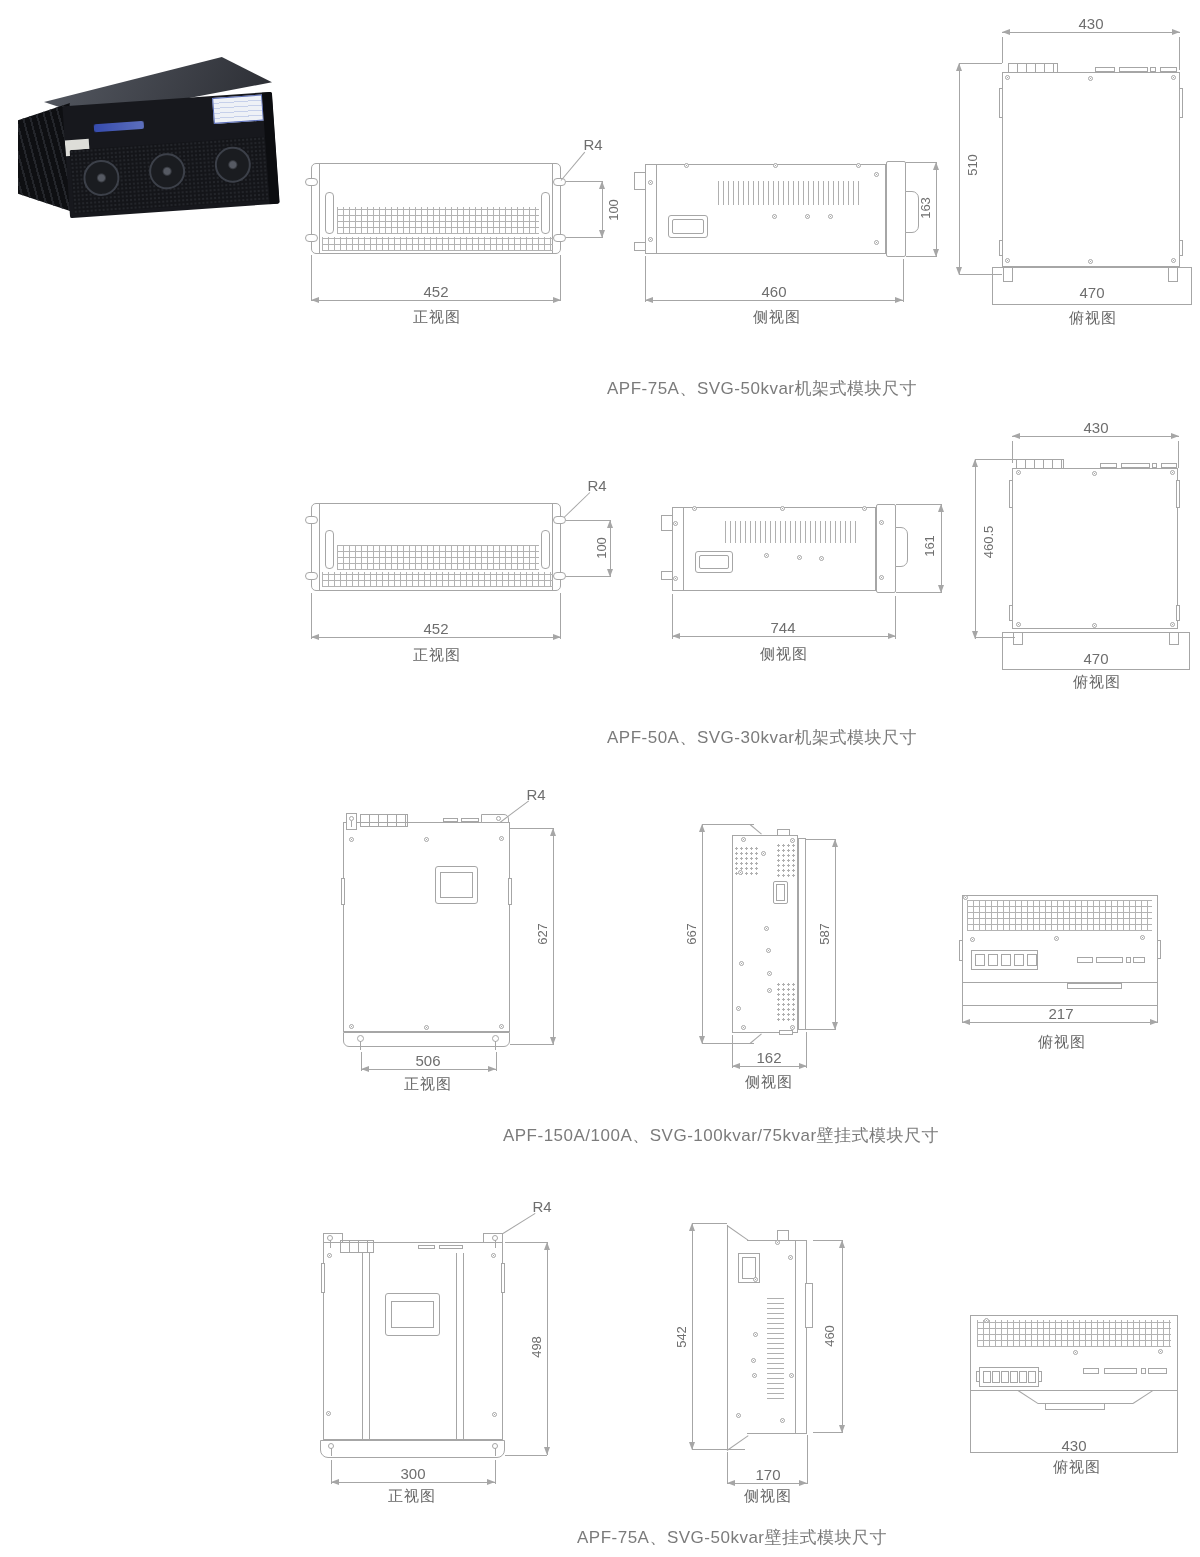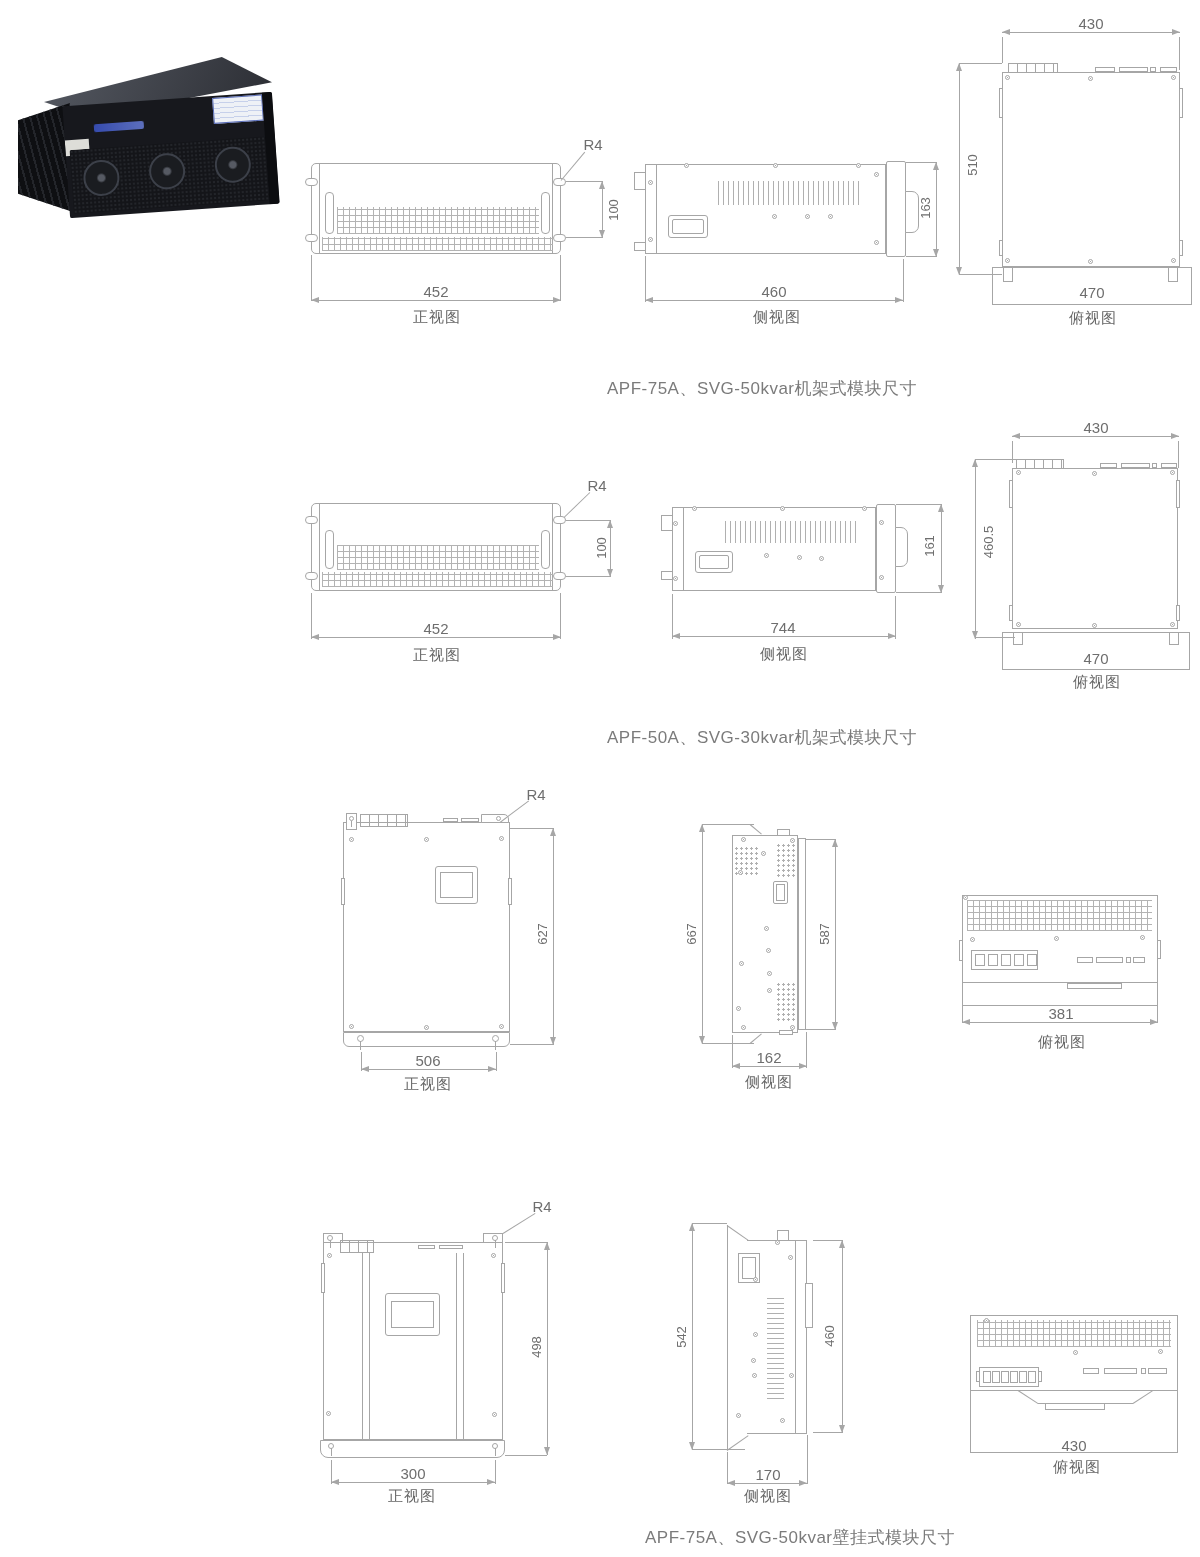--- a/index.html
+++ b/index.html
@@ -350,24 +350,25 @@
     <i class="bx" style="left:1027px;top:954px;width:10px;height:12px"></i>
     <i class="bx" style="left:1077px;top:957px;width:16px;height:6px"></i>
     <i class="bx" style="left:1096px;top:957px;width:27px;height:6px"></i>
     <i class="bx" style="left:1126px;top:957px;width:5px;height:6px"></i>
     <i class="bx" style="left:1133px;top:957px;width:12px;height:6px"></i>
     <i class="bx" style="left:959px;top:940px;width:4px;height:21px"></i>
     <i class="bx" style="left:1157px;top:940px;width:4px;height:19px"></i>
     <i class="lv" style="left:962px;top:1005px;height:17px"></i>
     <i class="lv" style="left:1157px;top:1005px;height:17px"></i>
     <i class="dimh" style="left:962px;top:1022px;width:196px"></i>
-    <span class="dt" style="left:1061px;top:1005px">381</span>
+    <span class="dt" style="left:1061px;top:1005px">217</span>
     <span class="vl" style="left:1062px;top:1033px">俯视图</span>
   </div>
 
+  <span class="cap" style="left:721px;top:1124px">APF-150A/100A、SVG-100kvar/75kvar壁挂式模块尺寸</span>
 
   <div class="g">
     <i class="bx" style="left:323px;top:1242px;width:180px;height:198px"></i>
     <i class="bx" style="left:323px;top:1233px;width:20px;height:10px"></i>
     <i class="bx" style="left:483px;top:1233px;width:20px;height:10px"></i>
     <i class="kh" style="left:327px;top:1235px;width:6px;height:6px"></i>
     <i class="lv" style="left:330px;top:1240px;height:8px"></i>
     <i class="kh" style="left:492px;top:1235px;width:6px;height:6px"></i>
     <i class="lv" style="left:495px;top:1240px;height:8px"></i>
     <i class="comb" style="left:340px;top:1240px;width:34px;height:13px"></i>
@@ -460,15 +461,15 @@
     <i class="bx" style="left:1148px;top:1368px;width:19px;height:6px"></i>
     <i class="lh" style="left:970px;top:1390px;width:208px"></i>
     <i class="ldr" style="left:1018px;top:1390px;width:24px;transform:rotate(33deg)"></i>
     <i class="lh" style="left:1038px;top:1403px;width:95px"></i>
     <i class="ldr" style="left:1133px;top:1403px;width:24px;transform:rotate(-33deg)"></i>
     <i class="bx" style="left:1045px;top:1403px;width:60px;height:7px"></i>
     <span class="dt" style="left:1074px;top:1437px">430</span>
     <span class="vl" style="left:1077px;top:1458px">俯视图</span>
   </div>
 
-  <span class="cap" style="left:800px;top:1526px">APF-75A、SVG-50kvar壁挂式模块尺寸</span>
+  <span class="cap" style="left:732px;top:1526px">APF-75A、SVG-50kvar壁挂式模块尺寸</span>
 
 </div>
 
 </body></html>

